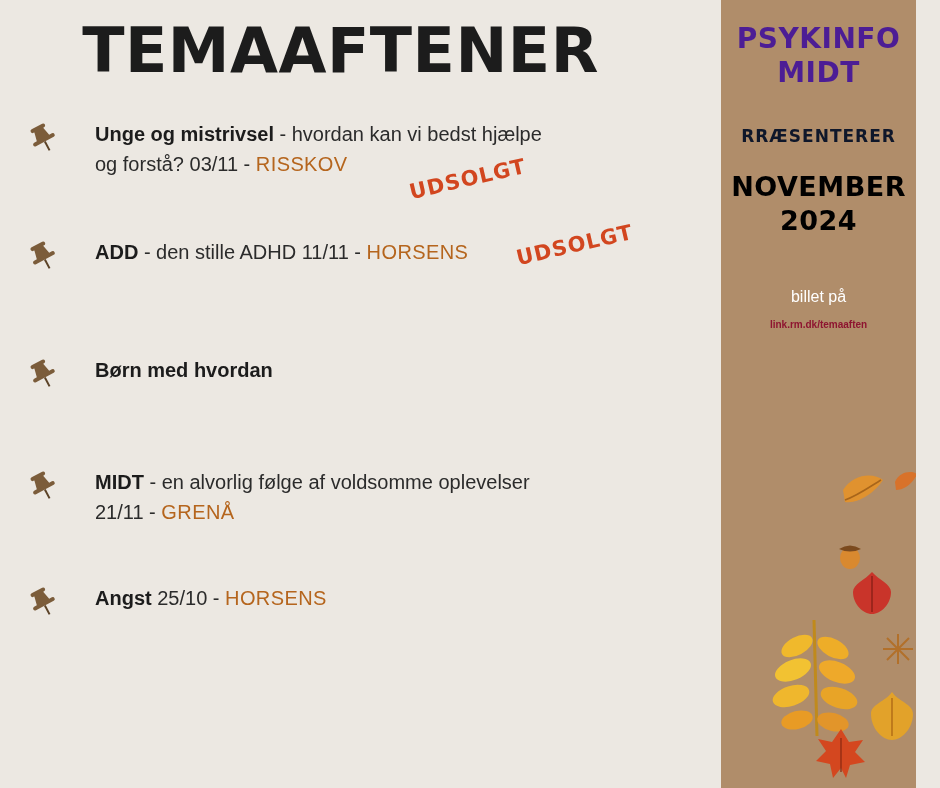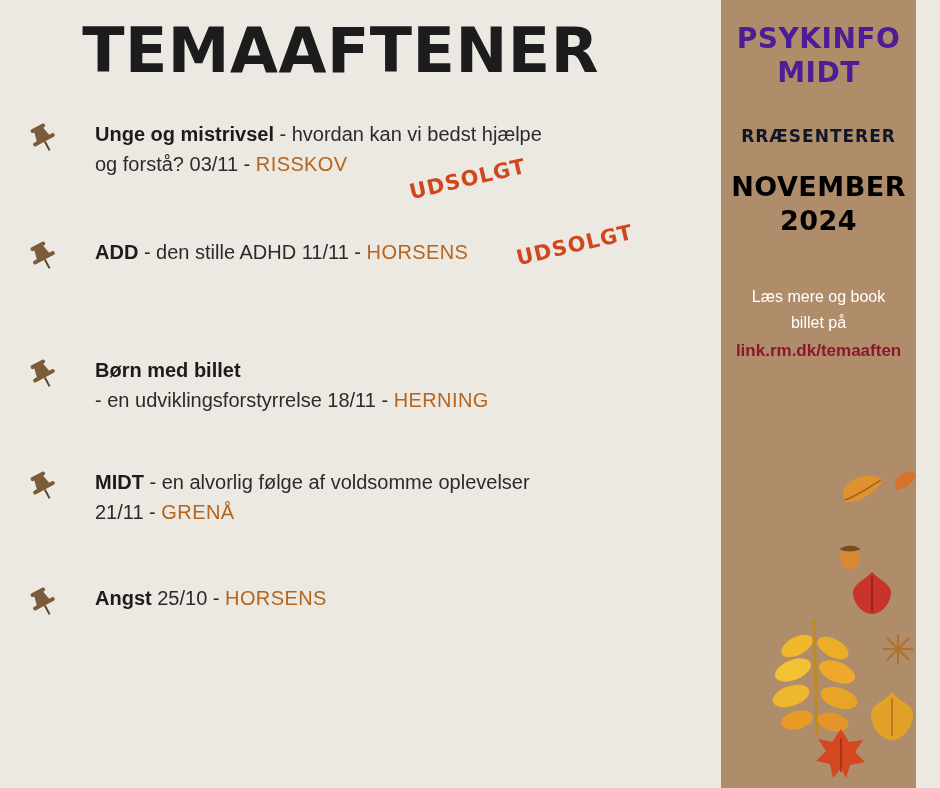--- a/index.html
+++ b/index.html
@@ -129,21 +129,21 @@
     line-height: 26px;
     color: #ffffff;
     margin-top: 46px;
     padding: 0 10px;
   }
   .booking-link {
     display: block;
     color: #8e1430;
     font-weight: bold;
     text-decoration: none;
-    font-size: 17px;
+    font-size: 10px;
     margin-top: 2px;
   }
   
   .leaf {
     position: absolute;
     pointer-events: none;
   }
 </style>
 </head>
 <body>
@@ -188,22 +188,21 @@
       <div class="event" style="margin-top:54px;">
         <span class="pin">
           <svg width="34" height="34" viewBox="0 0 34 34">
             <g transform="rotate(-28 17 17)">
               <path d="M11 4 h12 a2 2 0 0 1 0 4 h-1 l2 9 h3 a2 2 0 0 1 0 4 H7 a2 2 0 0 1 0 -4 h3 l2 -9 h-1 a2 2 0 0 1 0 -4 z" fill="#7b5c3a"></path>
               <rect x="16" y="21" width="2" height="10" fill="#5c4328"></rect>
             </g>
           </svg>
         </span>
         <div class="event-lines">
-          <span class="ev-line"><span class="bold">Børn med billet</span></span>
-          <span class="ev-line"><span> - en udviklingsforstyrrelse 18/11 - </span><span class="city">HERNING</span></span>
+          <span class="ev-line"><span class="bold">Børn med hvordan</span></span>
         </div>
       </div>
 
       <div class="event" style="margin-top:48px;">
         <span class="pin">
           <svg width="34" height="34" viewBox="0 0 34 34">
             <g transform="rotate(-28 17 17)">
               <path d="M11 4 h12 a2 2 0 0 1 0 4 h-1 l2 9 h3 a2 2 0 0 1 0 4 H7 a2 2 0 0 1 0 -4 h3 l2 -9 h-1 a2 2 0 0 1 0 -4 z" fill="#7b5c3a"></path>
               <rect x="16" y="21" width="2" height="10" fill="#5c4328"></rect>
             </g>
@@ -240,21 +239,20 @@
     </div>
 
     <div class="presents">RRÆSENTERER</div>
 
     <div class="month">
       <div>NOVEMBER</div>
       <div>2024</div>
     </div>
 
     <div class="booking">
-      <div>Læs mere og book</div>
       <div>billet på</div>
       <a class="booking-link" href="#">link.rm.dk/temaaften</a>
     </div>
 
     <span class="leaf" style="left:118px; top:470px;">
       <svg width="48" height="40" viewBox="0 0 48 40">
         <path d="M4 20 C14 4 34 2 44 10 C36 22 20 34 6 32 Z" fill="#e0922f"></path>
         <path d="M6 30 C18 26 32 16 42 10" stroke="#a8651a" stroke-width="1.6" fill="none"></path>
       </svg>
     </span>

